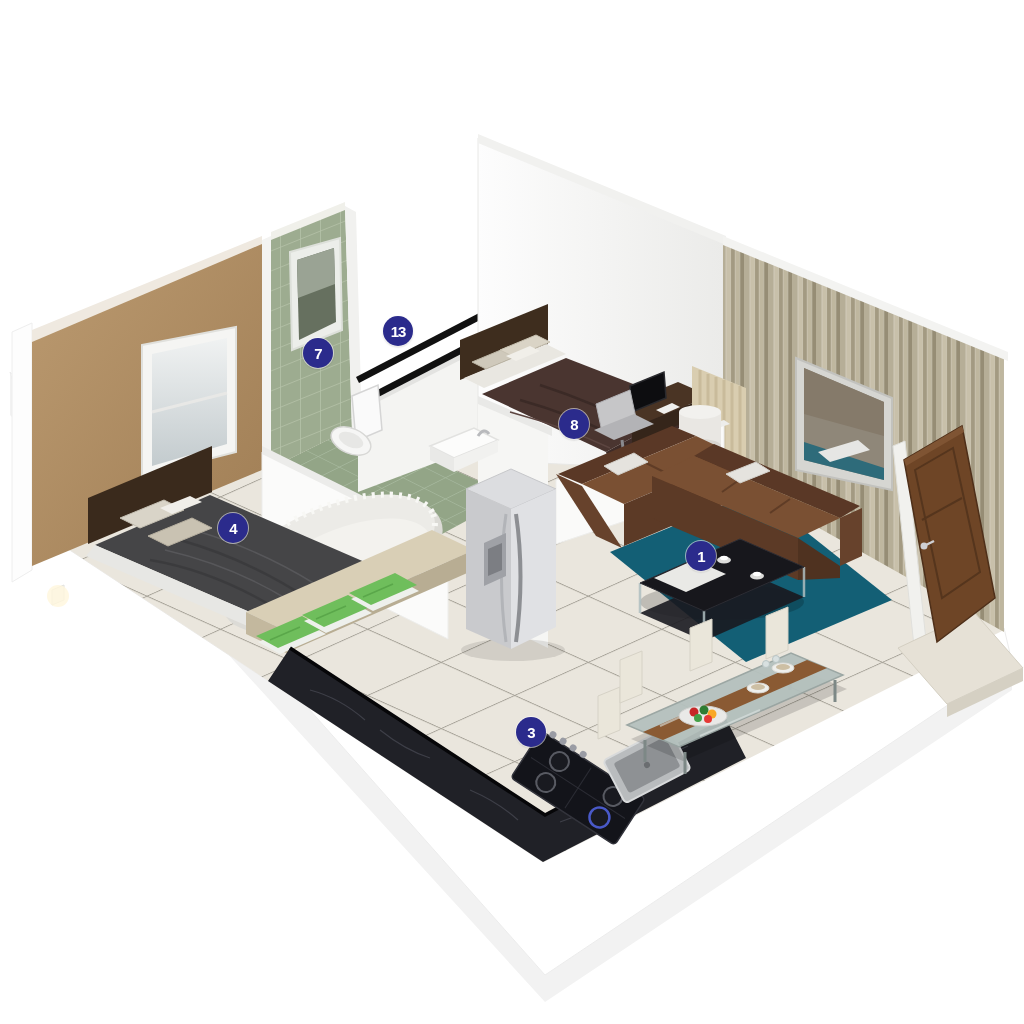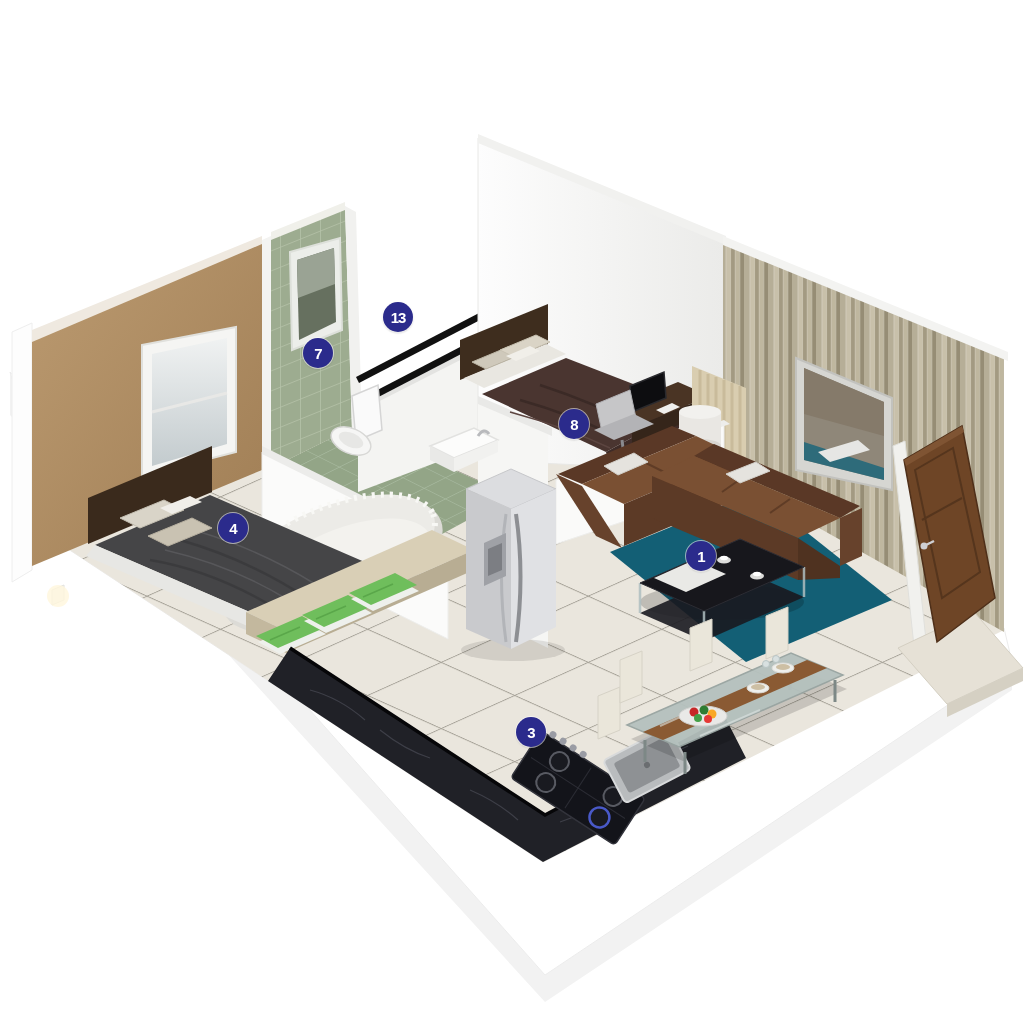--- a/index.html
+++ b/index.html
@@ -289,14 +289,14 @@
     <circle cx="924" cy="546" r="3.5" fill="#cfcfd3"></circle>
     <line x1="924" y1="546" x2="934" y2="541" stroke="#cfcfd3" stroke-width="2.5"></line>
   </g>
 </svg>
 
 <div class="marker" style="left: 686px; top: 541px; background: rgb(43, 43, 140); color: rgb(255, 255, 255);">1</div>
 <div class="marker" style="left: 516px; top: 717px; background: rgb(43, 43, 140); color: rgb(255, 255, 255);">3</div>
 <div class="marker" style="left: 218px; top: 513px; background: rgb(43, 43, 140); color: rgb(255, 255, 255);">4</div>
 <div class="marker" style="left: 303px; top: 338px; background: rgb(43, 43, 140); color: rgb(255, 255, 255);">7</div>
 <div class="marker" style="left: 559px; top: 409px; background: rgb(43, 43, 140); color: rgb(255, 255, 255);">8</div>
-<div class="marker" style="left: 383px; top: 302px; background: rgb(43, 43, 140); color: rgb(255, 255, 255);">13</div>
+<div class="marker" style="left: 383px; top: 316px; background: rgb(43, 43, 140); color: rgb(255, 255, 255);">13</div>
 </div>
 
 </body></html>

